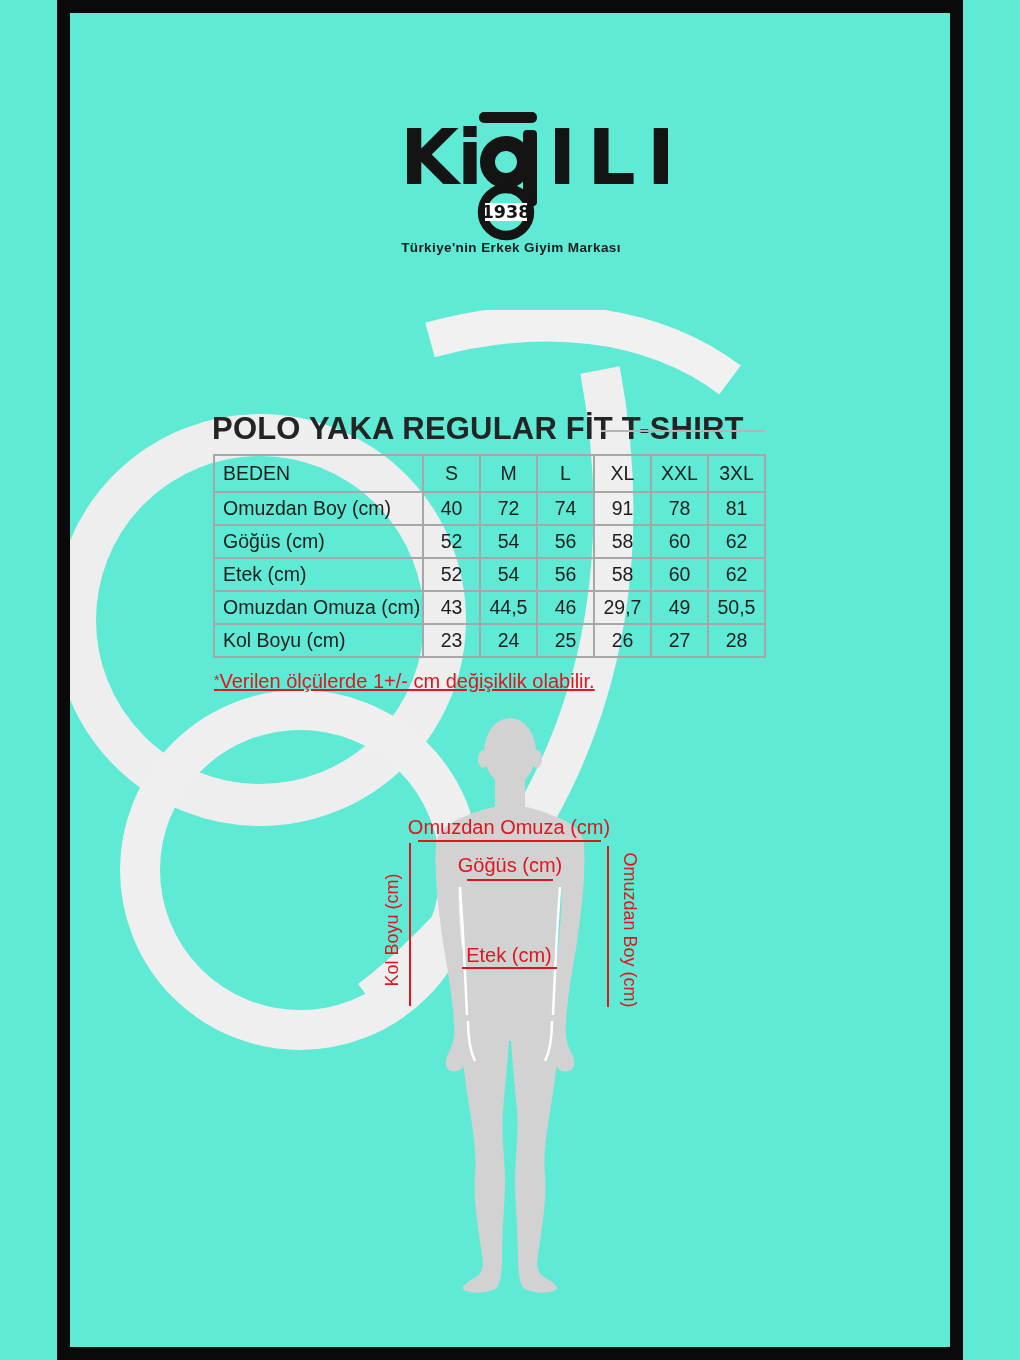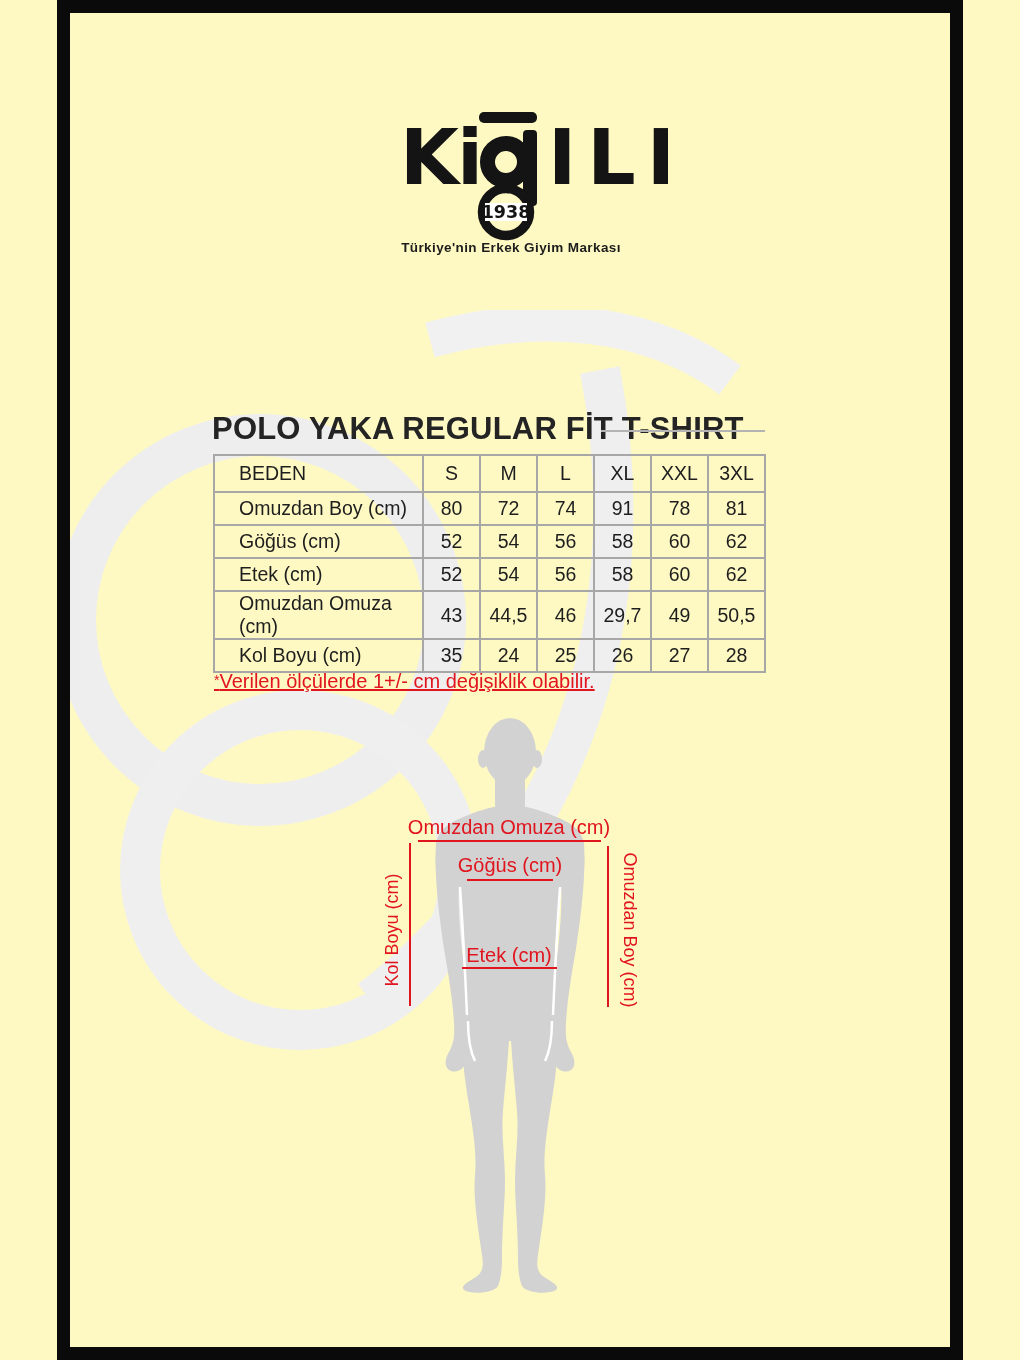--- a/index.html
+++ b/index.html
@@ -1,19 +1,19 @@
 <!DOCTYPE html>
 <html><head>
 <meta charset="utf-8">
 <style>
   * { margin:0; padding:0; box-sizing:border-box; }
   html,body { background:#ffffff; }
   body { font-family:"Liberation Sans", sans-serif; }
   .page {
-    position:relative; width:1020px; height:1360px; background:#fef9c3;
+    position:relative; width:1020px; height:1360px; background:#5eead4;
     overflow:hidden; margin:0 auto;
   }
   .frame {
     position:absolute; left:57px; top:0; width:906px; height:1360px;
     border:13px solid #0a0a0a; z-index:3; pointer-events:none; background:transparent;
   }
   .watermark { position:absolute; left:70px; top:310px; z-index:0; }
 
   
   .logo-svg { position:absolute; left:400px; top:100px; z-index:2; }
@@ -37,21 +37,21 @@
 
   
   .size-table {
     position:absolute; left:213px; top:454px; width:551px; z-index:2;
     border-collapse:collapse; table-layout:fixed; background:transparent;
   }
   .size-table td, .size-table th {
     border:2px solid #a7a7a7; font-size:19.5px; font-weight:normal;
     color:#1e1e1e; text-align:center; vertical-align:middle; background:transparent;
   }
-  .size-table .lbl { text-align:left; padding-left:24px; }
+  .size-table .lbl { text-align:left; padding-left:8px; }
   .size-table thead tr { height:37px; }
   .size-table tbody tr { height:33px; }
 
   
   .note {
     position:absolute; left:214px; top:670px; font-size:20px; color:#e1151e;
     white-space:nowrap; z-index:2;text-decoration:underline;
   }
   .note .mark { font-size:14px; vertical-align:3px; }
 
@@ -117,21 +117,21 @@
         <th>M</th>
         <th>L</th>
         <th>XL</th>
         <th>XXL</th>
         <th>3XL</th>
       </tr>
     </thead>
     <tbody>
       <tr>
         <td class="lbl">Omuzdan Boy (cm)</td>
-        <td>80</td>
+        <td>40</td>
         <td>72</td>
         <td>74</td>
         <td>91</td>
         <td>78</td>
         <td>81</td>
       </tr>
       <tr>
         <td class="lbl">Göğüs (cm)</td>
         <td>52</td>
         <td>54</td>
@@ -153,21 +153,21 @@
         <td class="lbl">Omuzdan Omuza (cm)</td>
         <td>43</td>
         <td>44,5</td>
         <td>46</td>
         <td>29,7</td>
         <td>49</td>
         <td>50,5</td>
       </tr>
       <tr>
         <td class="lbl">Kol Boyu (cm)</td>
-        <td>35</td>
+        <td>23</td>
         <td>24</td>
         <td>25</td>
         <td>26</td>
         <td>27</td>
         <td>28</td>
       </tr>
     </tbody>
   </table>
 
   <div class="note"><span class="mark">*</span><span>Verilen ölçülerde 1+/- cm değişiklik olabilir.</span></div>

